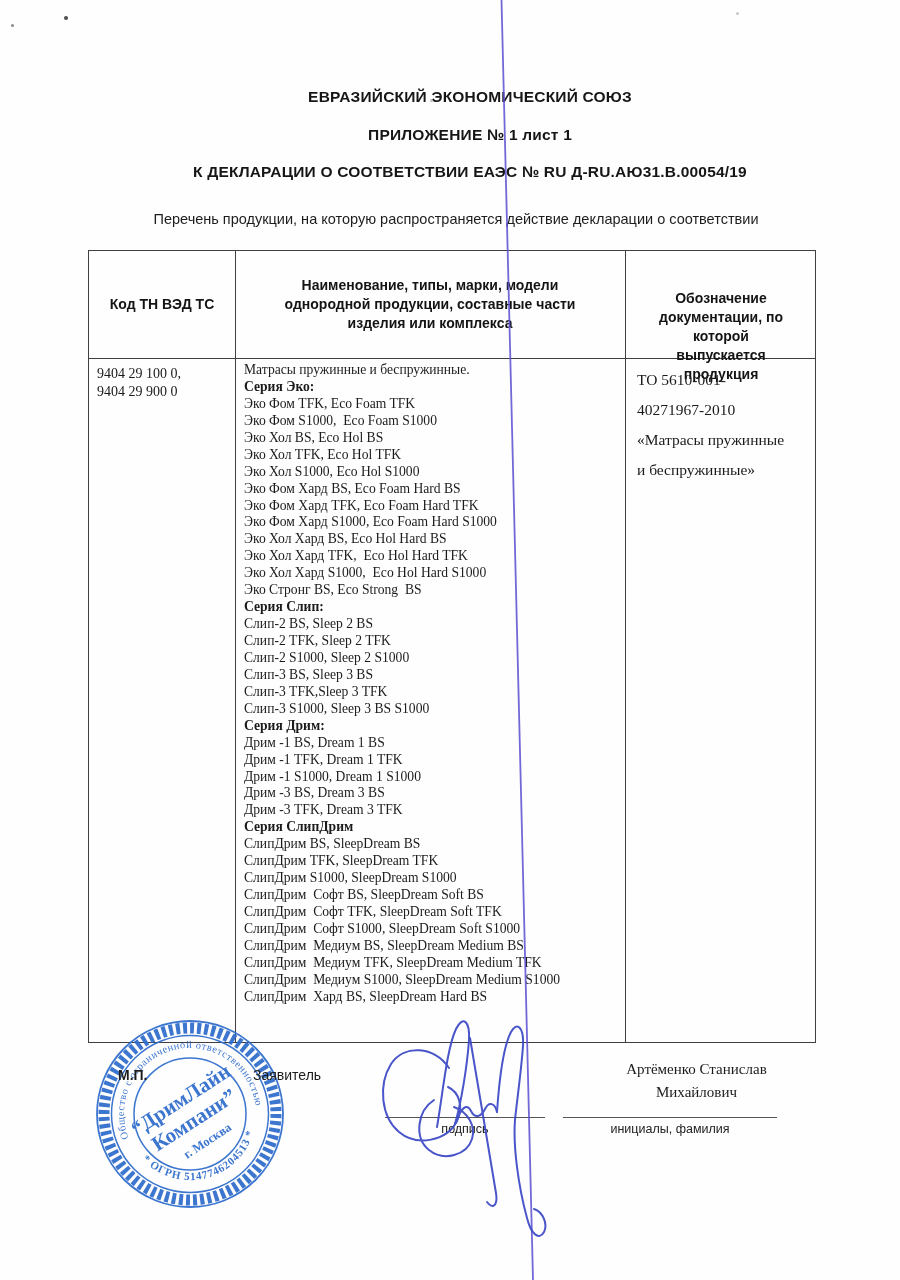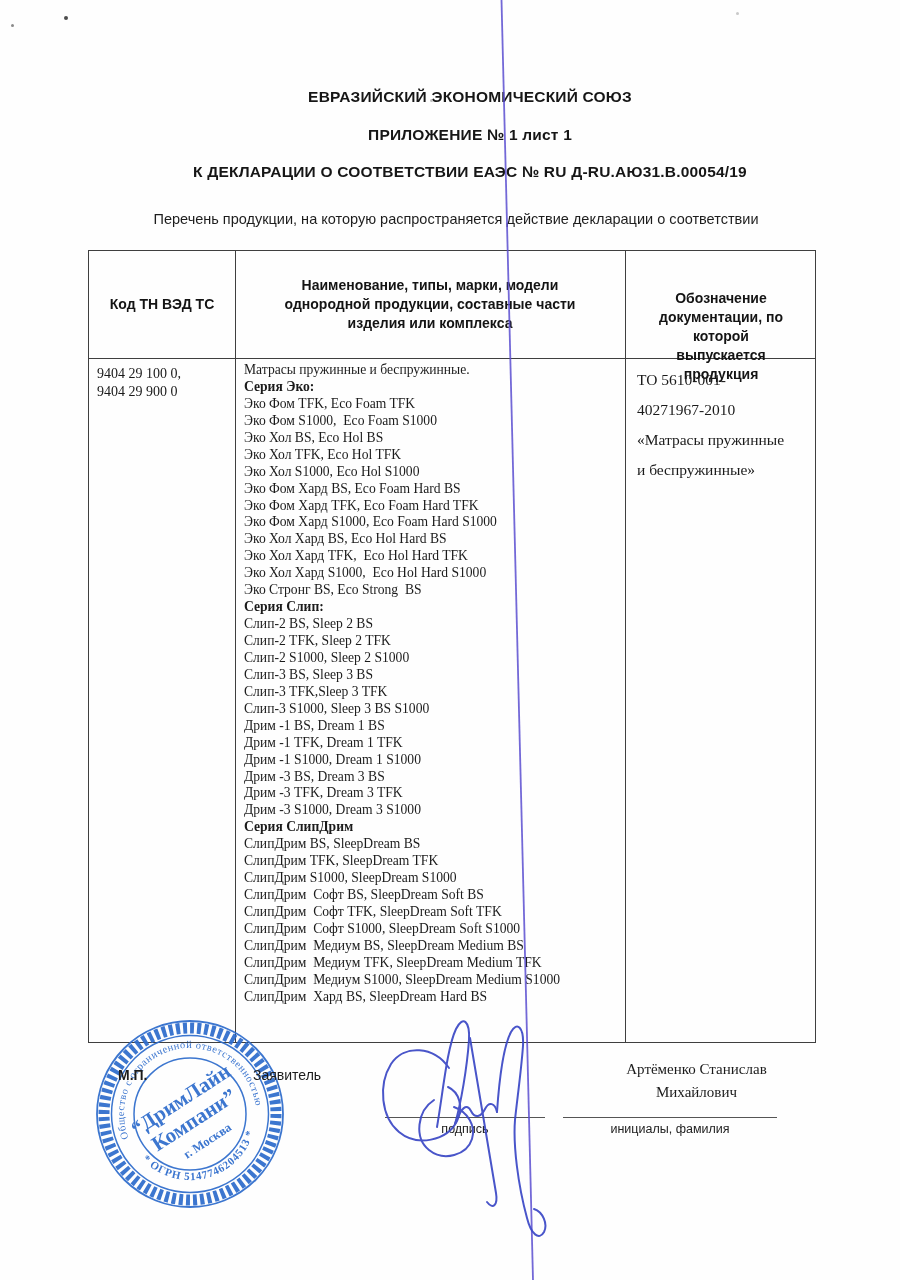--- a/index.html
+++ b/index.html
@@ -95,26 +95,26 @@
       <div class="pline">Эко Хол Хард TFK,  Eco Hol Hard TFK</div>
       <div class="pline">Эко Хол Хард S1000,  Eco Hol Hard S1000</div>
       <div class="pline">Эко Стронг BS, Eco Strong  BS</div>
       <div class="pline bold">Серия Слип:</div>
       <div class="pline">Слип-2 BS, Sleep 2 BS</div>
       <div class="pline">Слип-2 TFK, Sleep 2 TFK</div>
       <div class="pline">Слип-2 S1000, Sleep 2 S1000</div>
       <div class="pline">Слип-3 BS, Sleep 3 BS</div>
       <div class="pline">Слип-3 TFK,Sleep 3 TFK</div>
       <div class="pline">Слип-3 S1000, Sleep 3 BS S1000</div>
+      <div class="pline bold">Серия Дрим:</div>
       <div class="pline">Дрим -1 BS, Dream 1 BS</div>
       <div class="pline">Дрим -1 TFK, Dream 1 TFK</div>
       <div class="pline">Дрим -1 S1000, Dream 1 S1000</div>
       <div class="pline">Дрим -3 BS, Dream 3 BS</div>
       <div class="pline">Дрим -3 TFK, Dream 3 TFK</div>
-      <div class="pline">Дрим -3 S1000, Dream 3 S1000</div>
       <div class="pline bold">Серия СлипДрим</div>
       <div class="pline">СлипДрим BS, SleepDream BS</div>
       <div class="pline">СлипДрим TFK, SleepDream TFK</div>
       <div class="pline">СлипДрим S1000, SleepDream S1000</div>
       <div class="pline">СлипДрим  Софт BS, SleepDream Soft BS</div>
       <div class="pline">СлипДрим  Софт TFK, SleepDream Soft TFK</div>
       <div class="pline">СлипДрим  Софт S1000, SleepDream Soft S1000</div>
       <div class="pline">СлипДрим  Медиум BS, SleepDream Medium BS</div>
       <div class="pline">СлипДрим  Медиум TFK, SleepDream Medium TFK</div>
       <div class="pline">СлипДрим  Медиум S1000, SleepDream Medium S1000</div>

